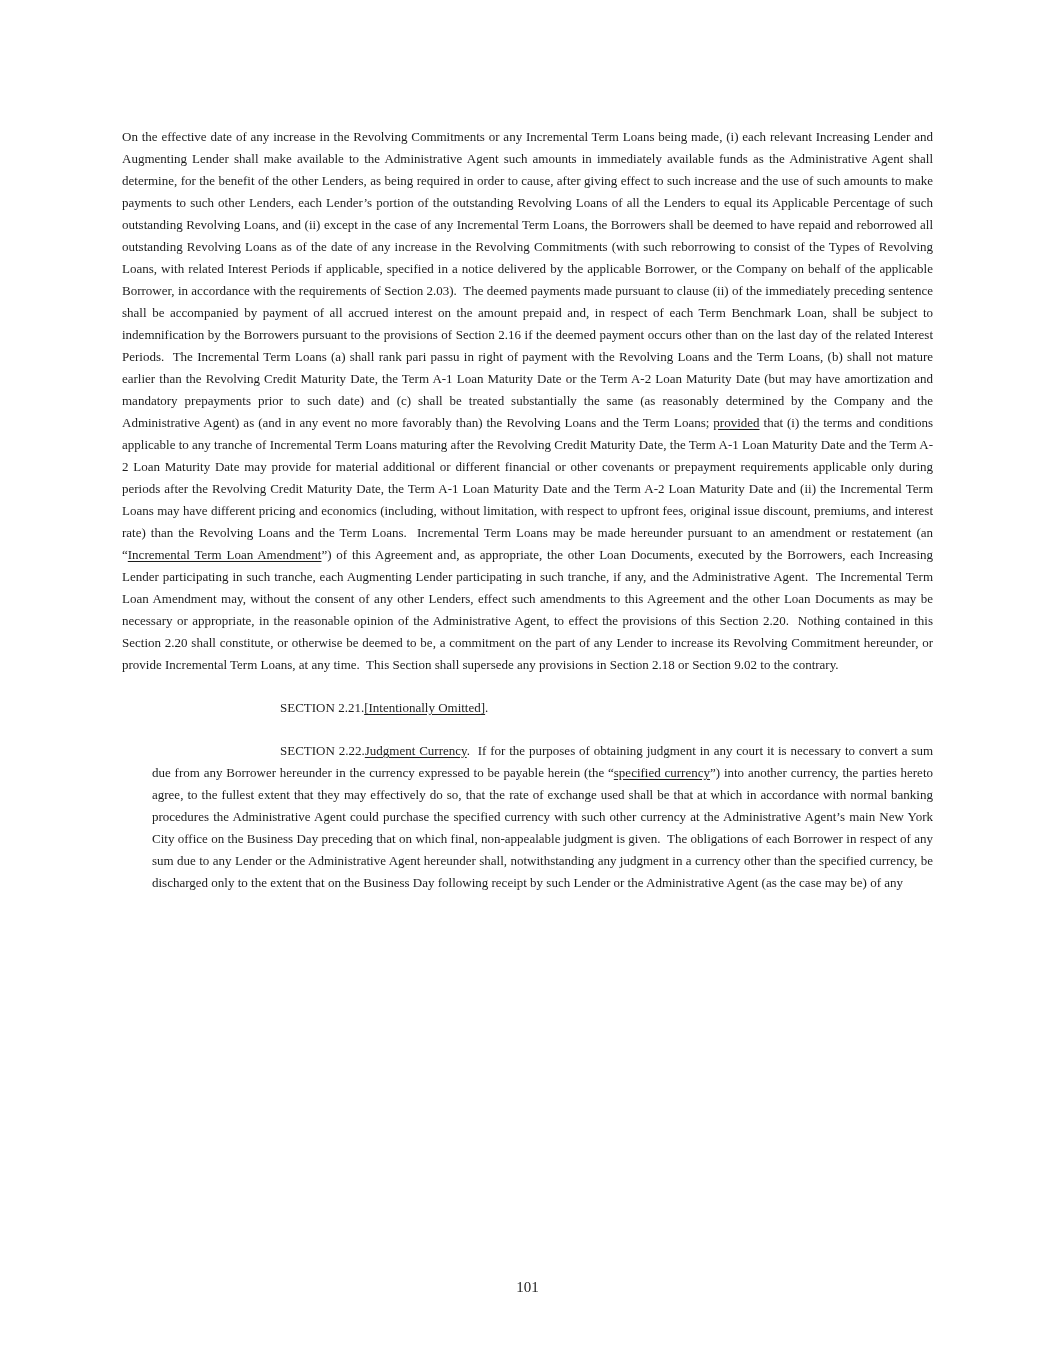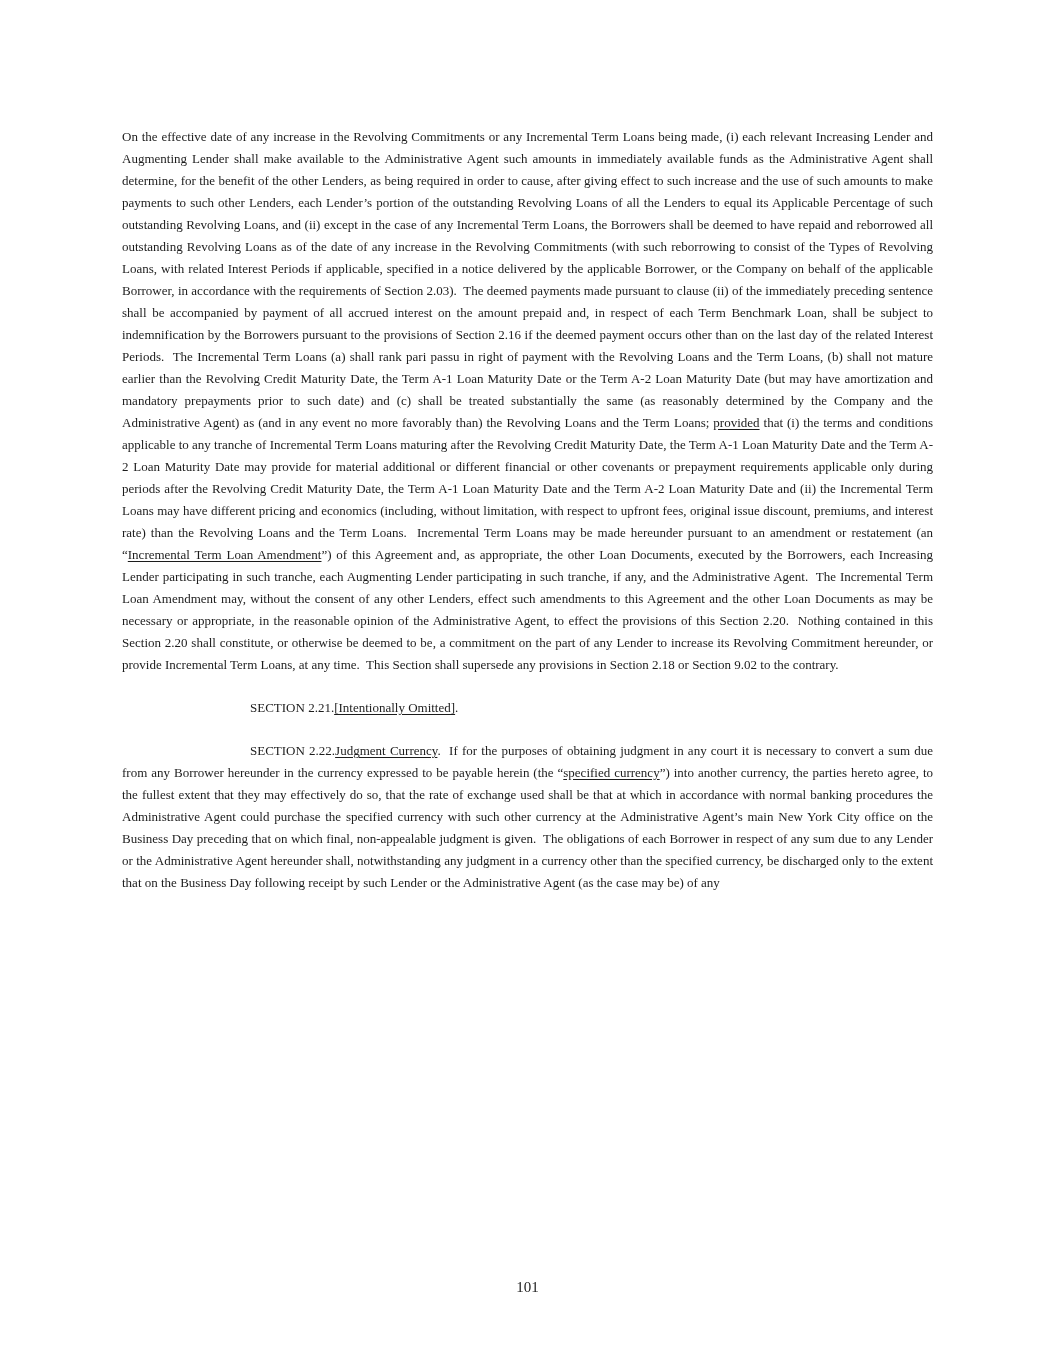--- a/index.html
+++ b/index.html
@@ -28,20 +28,21 @@
     font-size: 13px;
     line-height: 22px;
     text-align: justify;
   }
   .doc-body p {
     margin: 0;
     white-space: pre-wrap;
   }
   .doc-body p.spaced {
     margin-top: 21px;
+    margin-left: 30px;
   }
   .doc-body p.indent {
     text-indent: 128px;
   }
   .u {
     text-decoration: underline;
     text-underline-offset: 2px;
   }
   .page-number {
     position: absolute;

